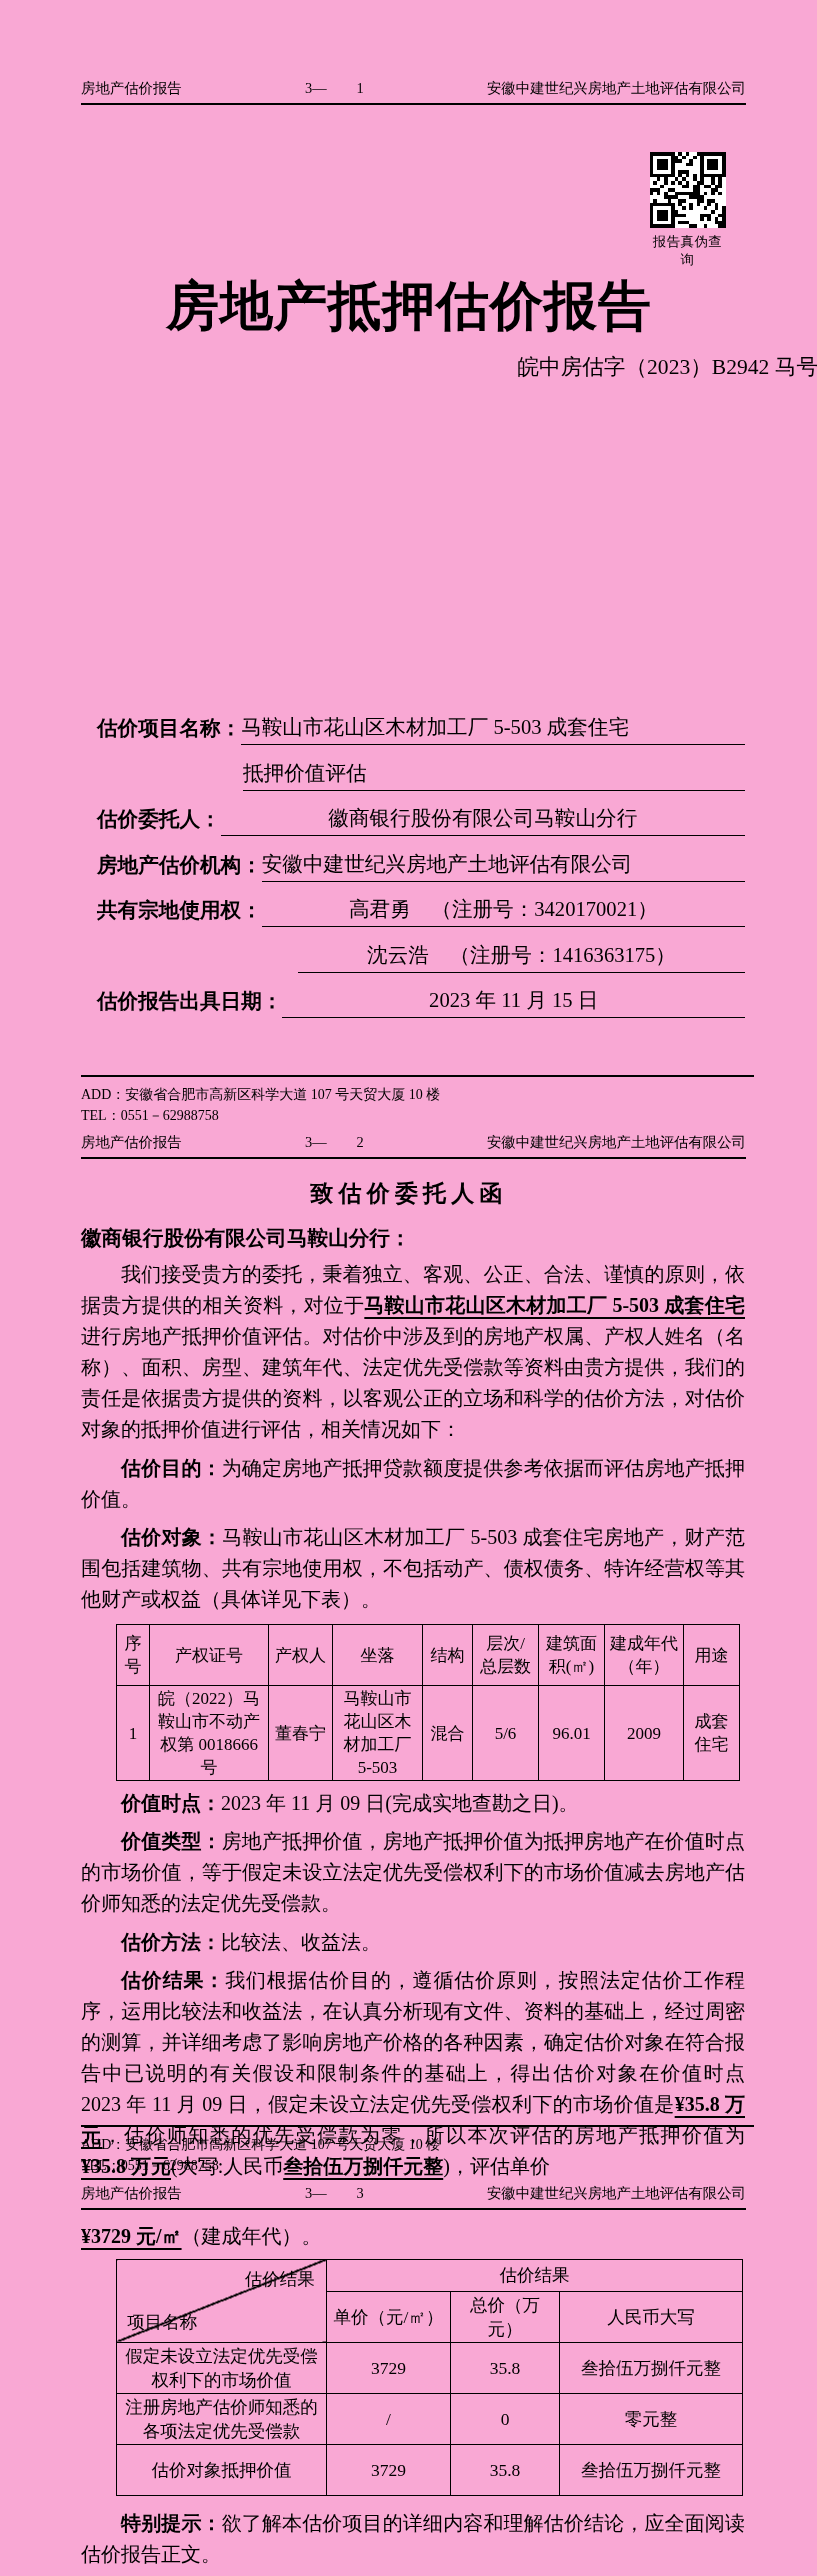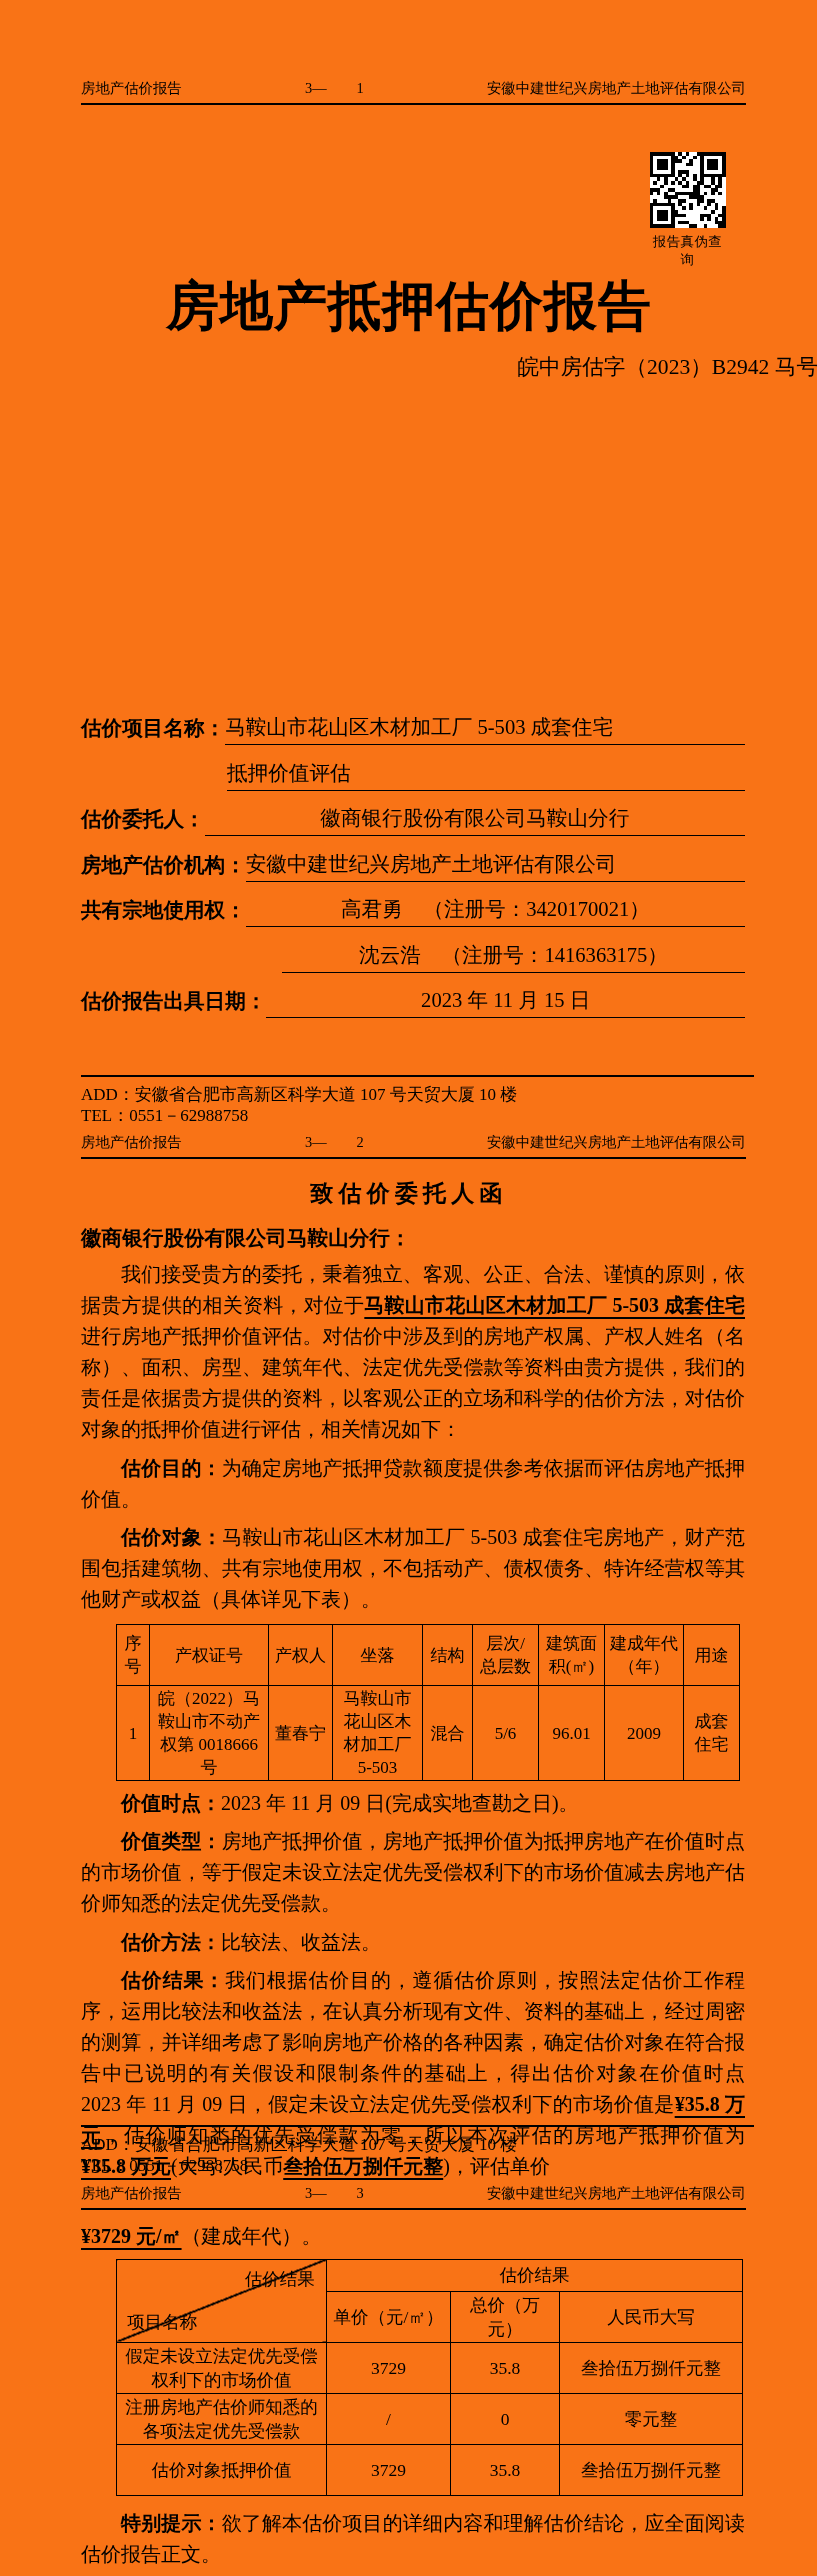--- a/index.html
+++ b/index.html
@@ -1,49 +1,49 @@
 <!DOCTYPE html>
 <html style="font-size:8.2px"><head>
 <meta charset="utf-8">
 <style>
   html,body{margin:0;padding:0;background:#fff;}
   body{width:818px;font-family:"Liberation Serif","DejaVu Serif",serif;color:#000;}
-  .page{position:relative;width:818px;overflow:hidden;background:#f97316;}
+  .page{position:relative;width:818px;overflow:hidden;background:#f9a8d4;}
   #page1{height:1133px;}
   #page2{height:1051px;}
   #page3{height:1115px;}
 
   
   .hdr{margin:0 72px 0 81px;display:flex;justify-content:space-between;align-items:flex-end;
        font-size:14.4px;line-height:16.5px;border-bottom:2.6px solid #000;padding-bottom:6.7px;}
   #page1 .hdr{margin-top:80px;}
   #page2 .hdr,#page3 .hdr{padding-top:1px;}
   .hdr .pn{display:inline-block;}
   .hdr .pn .num{display:inline-block;margin-left:30px;}
 
   
   .pfooter{position:absolute;left:81px;right:64px;border-top:2.6px solid #000;padding-top:8.2px;
-           font-size:17px;line-height:20.6px;}
+           font-size:14px;line-height:20.6px;}
   #page1 .pfooter{top:1075px;}
   #page2 .pfooter{top:992px;}
 
   
   .qr-wrap{position:absolute;top:152px;right:89px;width:83px;text-align:center;}
   .qr{width:76px;height:76px;margin:0 auto;display:grid;grid-template-columns:repeat(21,1fr);
       grid-template-rows:repeat(21,1fr);background:#fff;}
   .qr div{width:100%;height:100%;}
   .qr .d{background:#000;}
   .qr-cap{margin-top:5.2px;font-size:13.4px;font-weight:normal;letter-spacing:0.5px;}
 
   .rtitle{margin:170px 0 4px;text-align:center;font-size:53px;font-weight:bold;letter-spacing:1px;line-height:1.2;}
   .rno{margin-top:14.4px;text-align:right;font-size:21.6px;line-height:1.3;}
 
   .fields{margin:334px 73px 0 81px;}
   .frow{display:flex;align-items:flex-end;height:30px;margin-bottom:15.5px;font-size:20.6px;}
-  .fl{font-weight:bold;white-space:nowrap;padding-bottom:3.1px;}
+  .fl{font-weight:bold;white-space:nowrap;padding-bottom:3.1px;margin-left:16px;}
   .sp1{width:146px;}
   .sp2{width:201px;}
   .fv{flex:1;border-bottom:1.5px solid #000;padding-bottom:3.1px;white-space:nowrap;}
   .fv.c{text-align:center;}
 
   
   .lheading{margin-top:18.5px;text-align:center;font-size:23px;font-weight:bold;letter-spacing:5.2px;}
   .salut{margin:15.5px 73px 0 81px;font-size:20.6px;font-weight:bold;}
   .para{margin:7.2px 73px 0 81px;font-size:20px;line-height:31px;text-align:justify;}
   .para.ind{text-indent:2em;}

